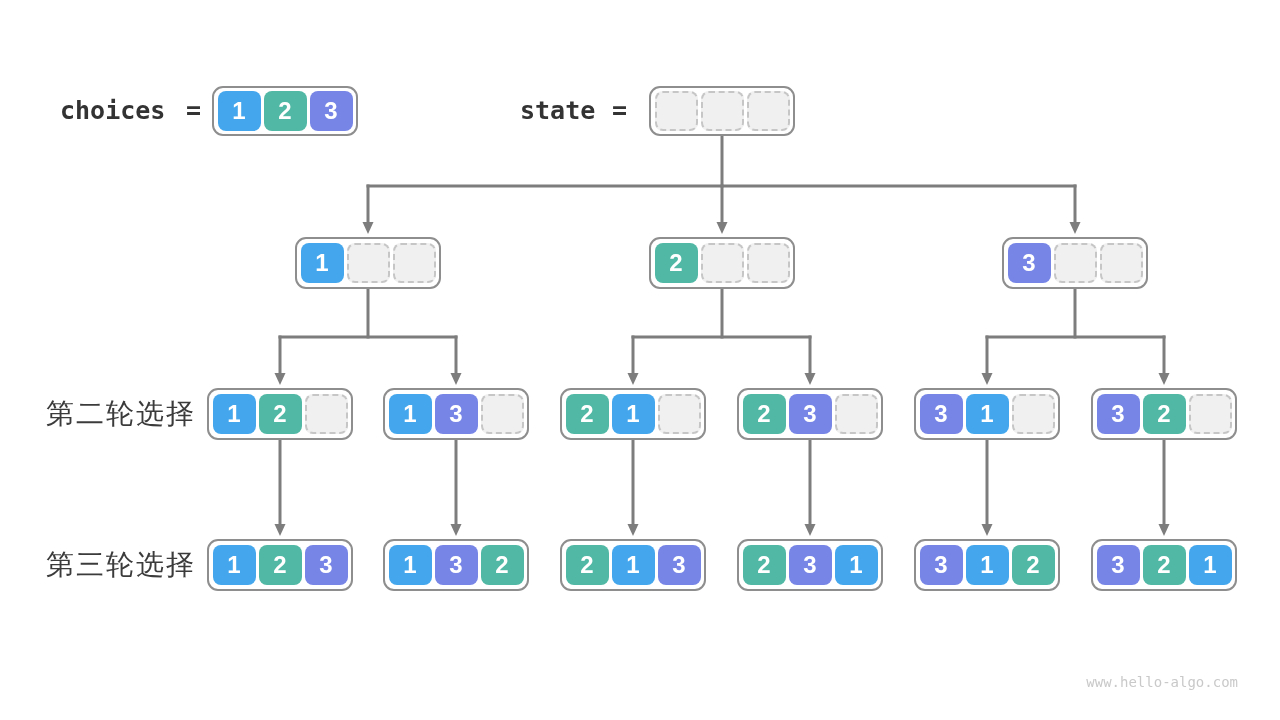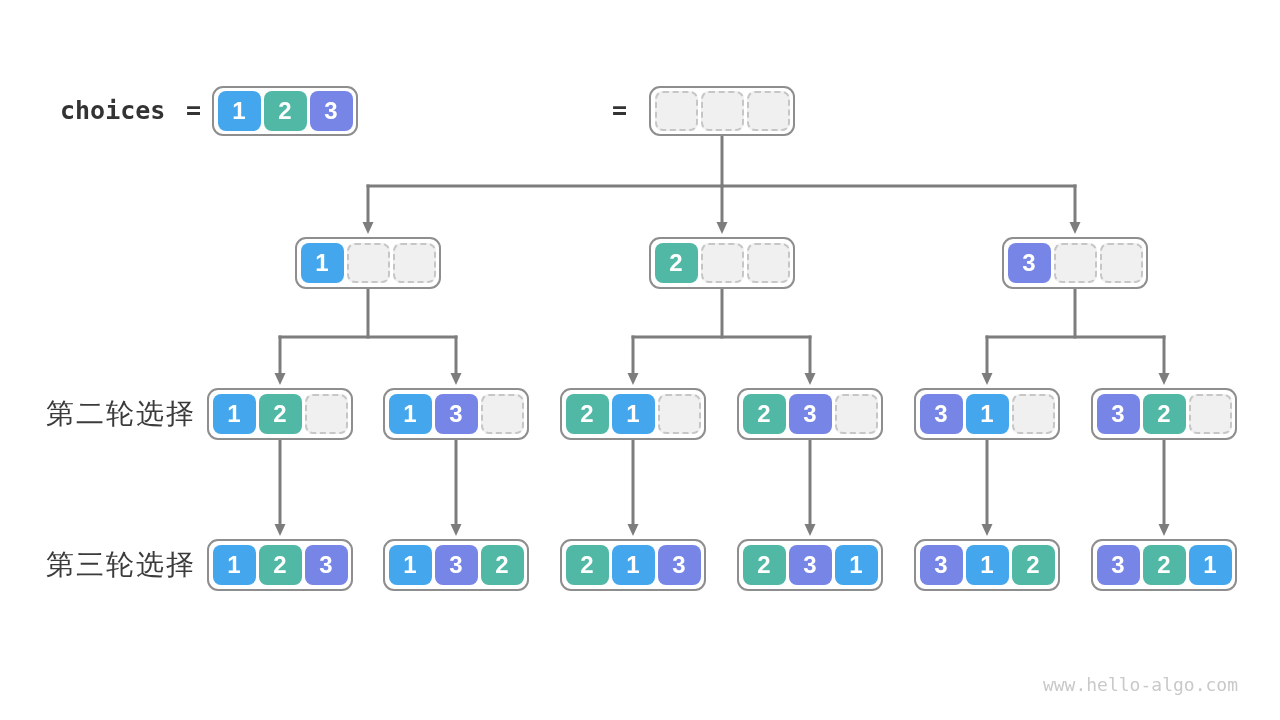--- a/index.html
+++ b/index.html
@@ -80,37 +80,38 @@
     left: 0;
     top: 0;
     z-index: 1;
   }
   
   .watermark {
     position: absolute;
     right: 42px;
     top: 674px;
     font-family: "DejaVu Sans Mono", "Liberation Mono", monospace;
-    font-size: 18px;
+    font-size: 14px;
     color: #c9c9c9;
   }
 </style>
 </head>
 <body>
 
 <div id="stage">
 
   <span class="code-label" style="left:60px">choices</span>
   <span class="code-label" style="left:186px">=</span>
   <div class="node top-box" style="left:212px; top:86px">
       <div class="cell filled" style="background: rgb(68, 167, 237);">1</div>
       <div class="cell filled" style="background: rgb(80, 184, 164);">2</div>
       <div class="cell filled" style="background: rgb(118, 133, 230);">3</div>
     </div>
 
+  <span class="code-label" style="left:520px">state</span>
   <span class="code-label" style="left:612px">=</span>
   <div class="node top-box" style="left:649px; top:86px">
       <div class="cell empty" style="background: rgb(240, 240, 240); border-color: rgb(198, 198, 198);"></div>
       <div class="cell empty" style="background: rgb(240, 240, 240); border-color: rgb(198, 198, 198);"></div>
       <div class="cell empty" style="background: rgb(240, 240, 240); border-color: rgb(198, 198, 198);"></div>
     </div>
 
   <div class="round-label" style="top:388px">第二轮选择</div>
   <div class="round-label" style="top:539px">第三轮选择</div>
 

